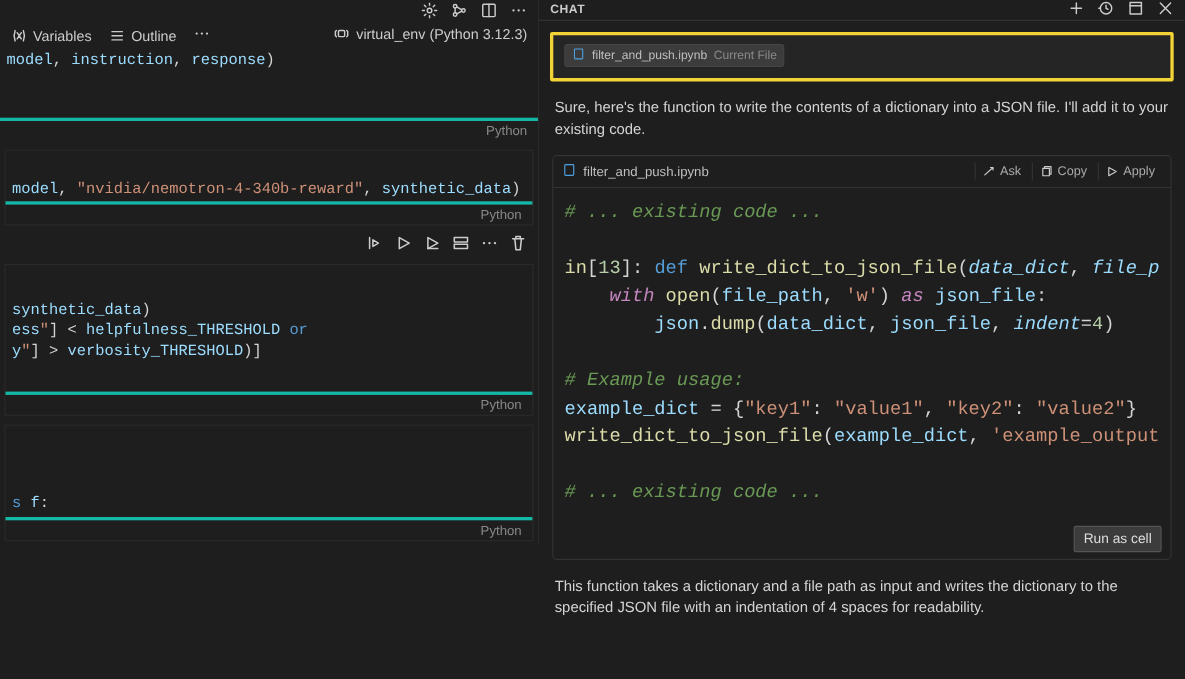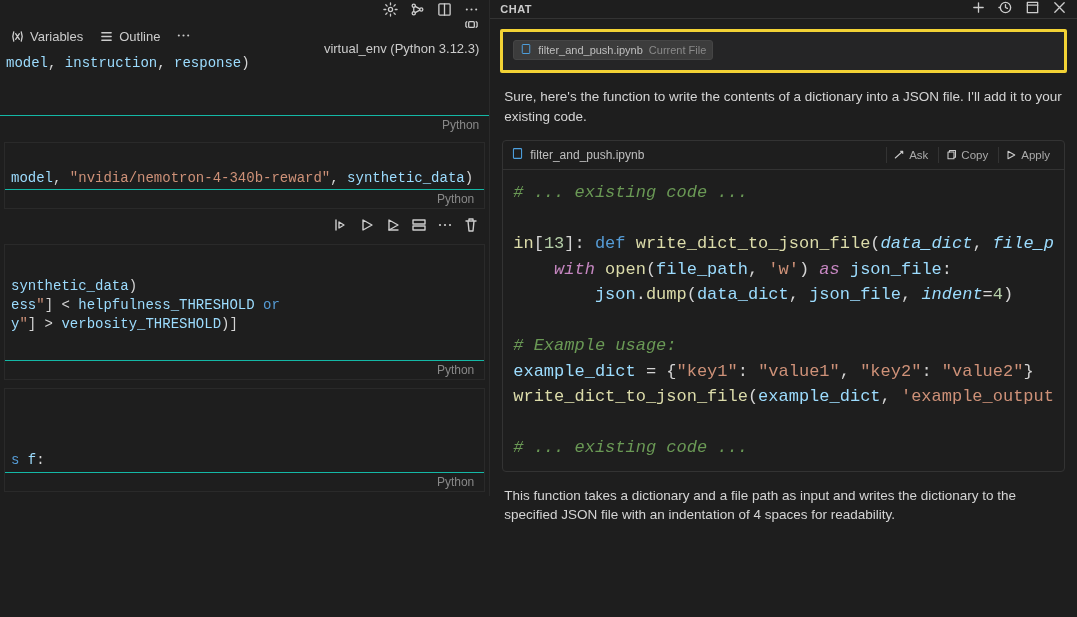--- a/index.html
+++ b/index.html
@@ -4,27 +4,27 @@
 <style>
   * { margin:0; padding:0; box-sizing:border-box; }
   body { background:#1e1e1e; font-family:"Segoe UI",Arial,sans-serif; color:#ccc; font-size:13px; width:1077px; height:617px; overflow:hidden; display:flex; }
   .left { width:572px; height:496px; border-right:1px solid #2a2a2a; display:flex; flex-direction:column; background:#1e1e1e; }
   .right { flex:1; height:468px; display:flex; flex-direction:column; background:#1e1e1e; }
 
   .left-topbar { height:28px; display:flex; justify-content:flex-end; align-items:center; gap:12px; padding-right:10px; color:#ccc; }
   .left-topbar svg { width:15px; height:15px; }
 
   .left-secondbar { height:30px; display:flex; align-items:center; padding:0 10px; gap:16px; color:#ccc; }
-  .left-secondbar-right { margin-left:auto; display:flex; align-items:flex-end; gap:6px;flex-direction:column; }
+  .left-secondbar-right { margin-left:auto; display:flex; align-items:flex-start; gap:6px; }
   .left-secondbar svg { width:15px; height:15px; }
   .kernel { font-size:13px; color:#ccc; }
 
   .cell-wrap { margin:0 0 4px 0; }
   .cell-code { font-family:"Consolas","Courier New",monospace; font-size:14px; padding:2px 6px; white-space:pre; overflow:hidden; line-height:1.35; }
-  .cell-lang { text-align:right; font-size:12px; color:#888; padding:2px 10px; border-top:1px solid #14b8a6; }
+  .cell-lang { text-align:right; font-size:12px; color:#888; padding:2px 10px; border-top:3px solid #14b8a6; }
   .cell-border { border:1px solid #2a2a2a; margin:4px 4px; }
   .cell-toolbar { display:flex; justify-content:flex-end; gap:10px; padding:4px 10px; color:#ccc; }
   .cell-toolbar svg { width:16px; height:16px; }
 
   .tok-fn { color:#dcdcaa; }
   .tok-var { color:#9cdcfe; }
   .tok-str { color:#ce9178; }
   .tok-kw { color:#c586c0; }
   .tok-kw2 { color:#569cd6; }
   .tok-num { color:#b5cea8; }
@@ -231,20 +231,23 @@
 
 <span class="tok-fn">in</span><span class="tok-punct">[</span><span class="tok-num">13</span><span class="tok-punct">]: </span><span class="tok-kw2">def</span> <span class="tok-fn">write_dict_to_json_file</span><span class="tok-punct">(</span><span class="tok-var" style="font-style:italic;">data_dict</span><span class="tok-punct">, </span><span class="tok-var" style="font-style:italic;">file_p</span>
     <span class="tok-kw" style="font-style:italic;">with</span> <span class="tok-fn">open</span><span class="tok-punct">(</span><span class="tok-var">file_path</span><span class="tok-punct">, </span><span class="tok-str">'w'</span><span class="tok-punct">) </span><span class="tok-kw" style="font-style:italic;">as</span> <span class="tok-var">json_file</span><span class="tok-punct">:</span>
         <span class="tok-var">json</span><span class="tok-punct">.</span><span class="tok-fn">dump</span><span class="tok-punct">(</span><span class="tok-var">data_dict</span><span class="tok-punct">, </span><span class="tok-var">json_file</span><span class="tok-punct">, </span><span class="tok-var" style="font-style:italic;">indent</span><span class="tok-punct">=</span><span class="tok-num">4</span><span class="tok-punct">)</span>
 
 <span class="tok-comment"># Example usage:</span>
 <span class="tok-var">example_dict</span> <span class="tok-punct">= {</span><span class="tok-str">"key1"</span><span class="tok-punct">: </span><span class="tok-str">"value1"</span><span class="tok-punct">, </span><span class="tok-str">"key2"</span><span class="tok-punct">: </span><span class="tok-str">"value2"</span><span class="tok-punct">}</span>
 <span class="tok-fn">write_dict_to_json_file</span><span class="tok-punct">(</span><span class="tok-var">example_dict</span><span class="tok-punct">, </span><span class="tok-str">'example_output</span>
 
 <span class="tok-comment"># ... existing code ...</span></div>
+    <div class="codecard-bottom">
+      <div class="run-cell">Run as cell</div>
+    </div>
   </div>
 
   <div class="assist-text">This function takes a dictionary and a file path as input and writes the dictionary to the specified JSON file with an indentation of 4 spaces for readability.</div>
 
   <div class="footer-icons">
     <span><svg class="ic" viewBox="0 0 16 16">
           <path d="M2 5l6-3 6 3-6 3zM2 5v6l6 3 6-3V5M8 8v6"></path>
         </svg></span>
     <span><svg class="ic" viewBox="0 0 16 16">
           <rect x="4" y="4" width="8" height="9"></rect>

